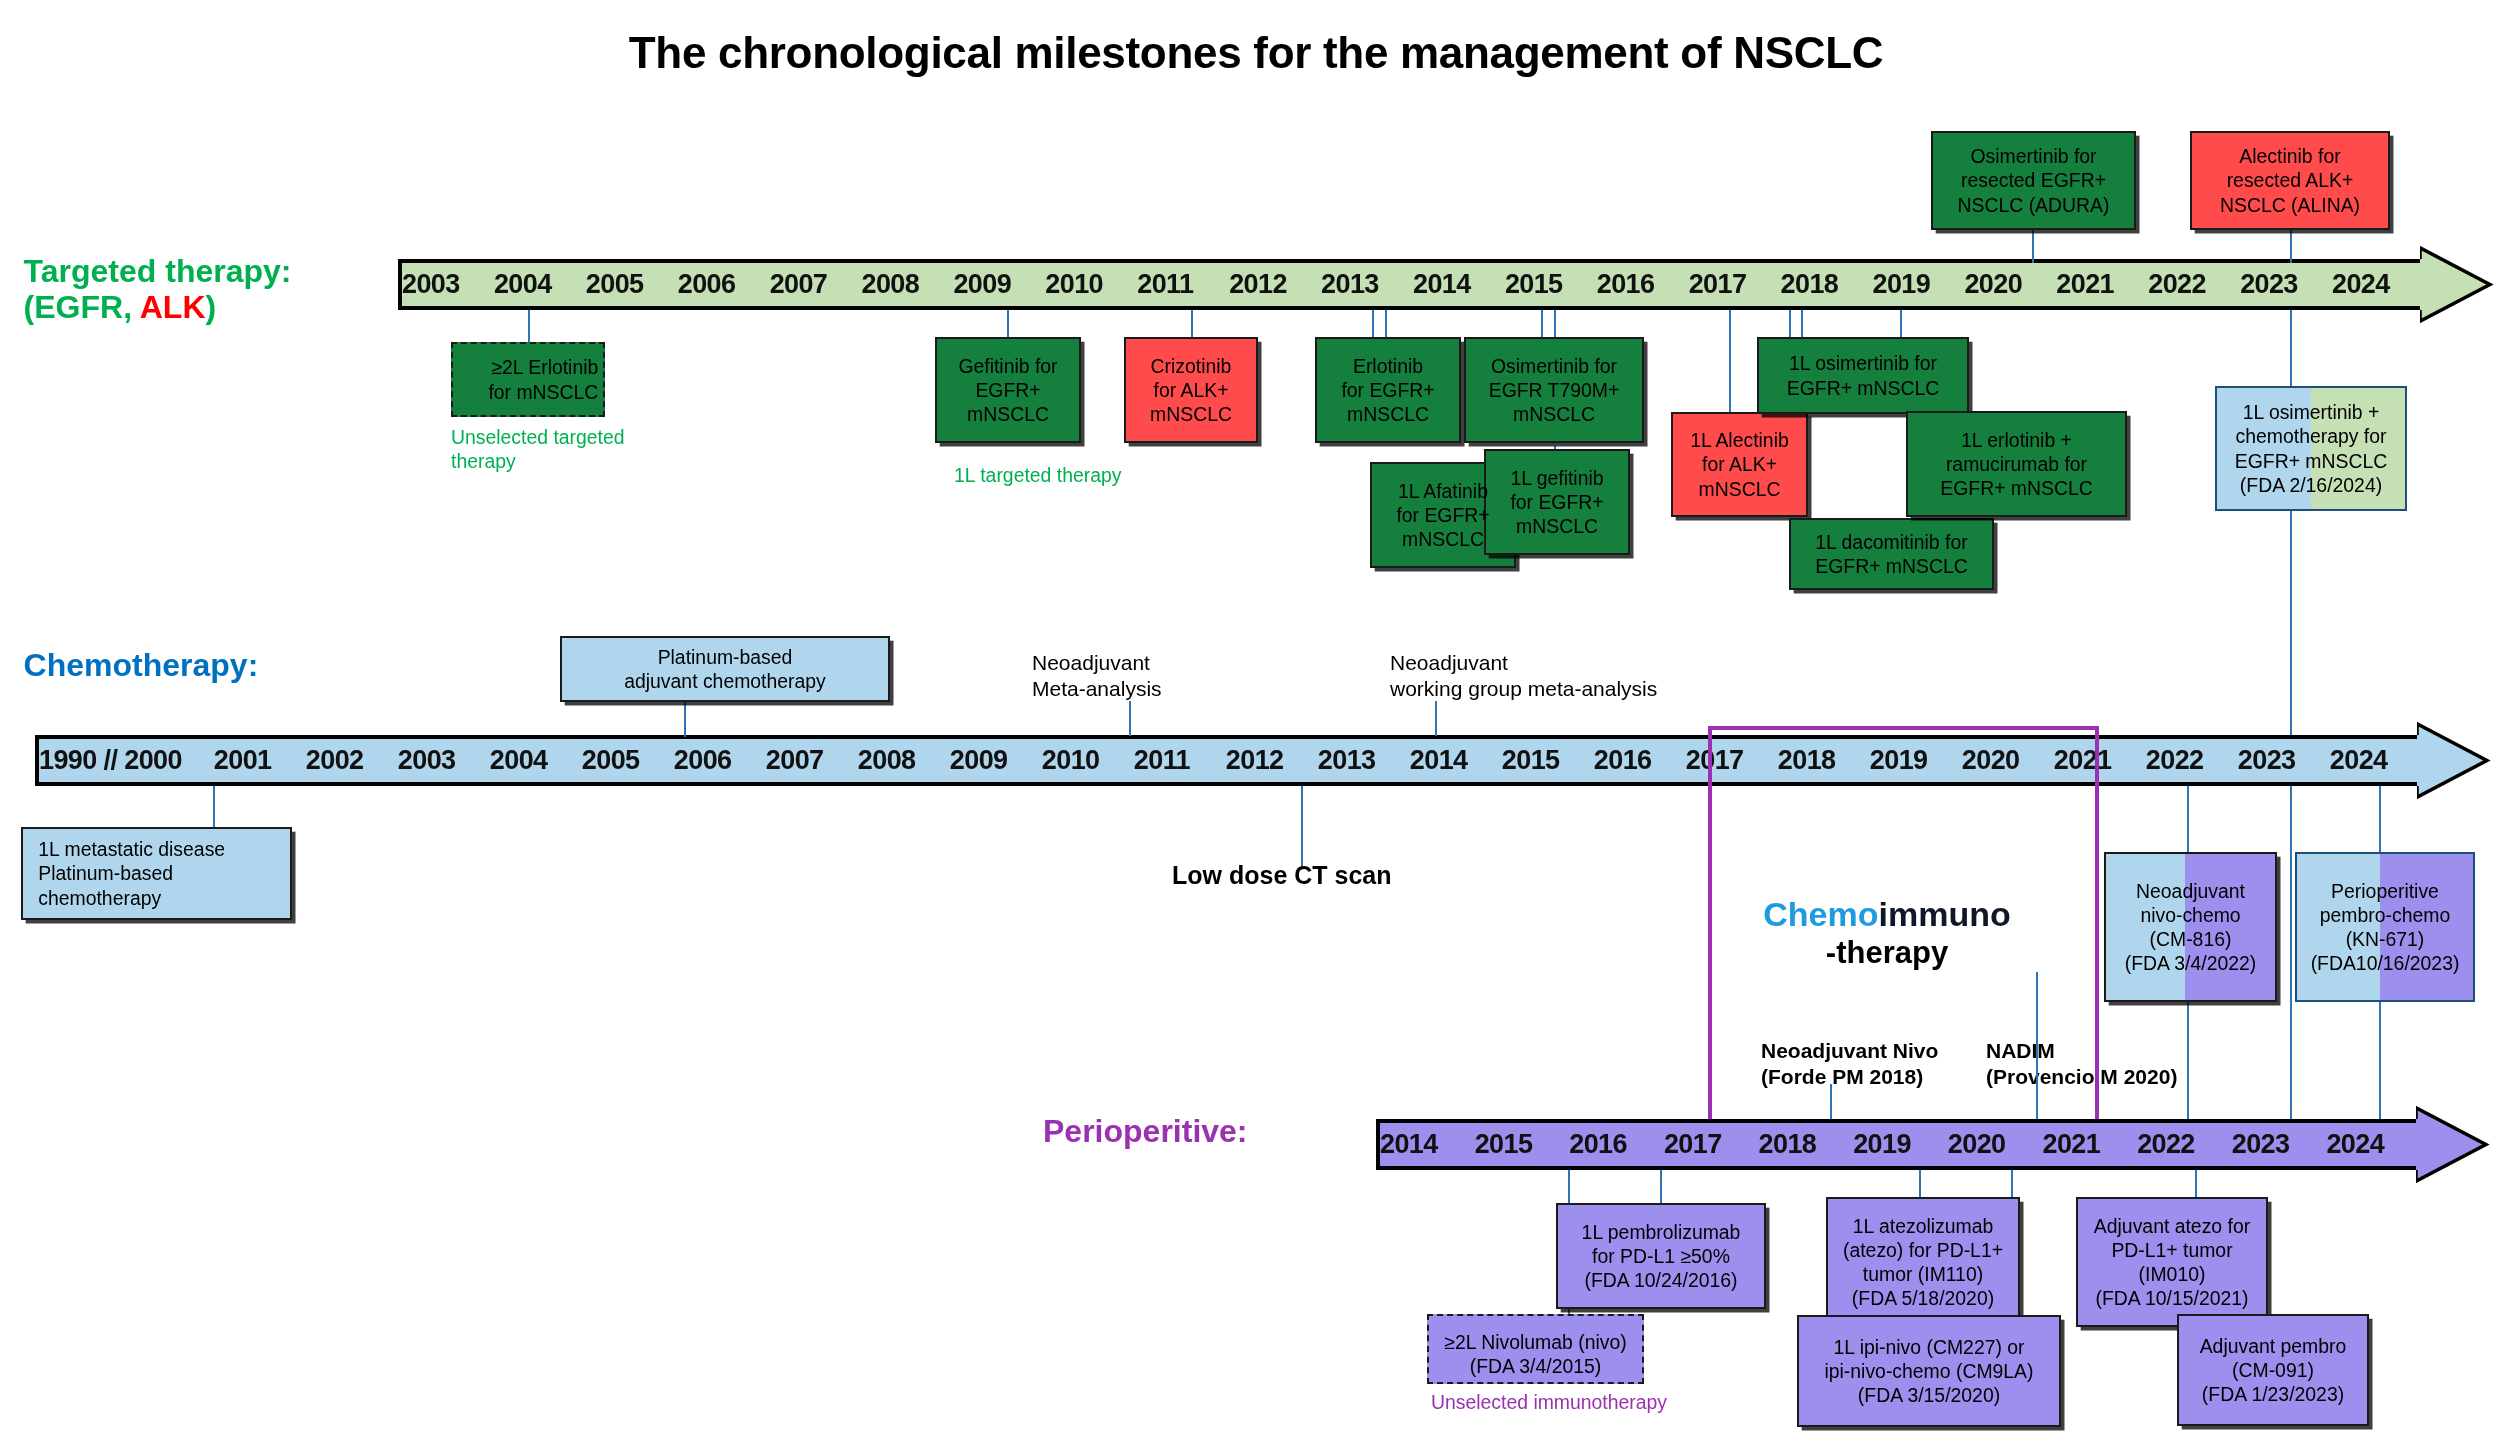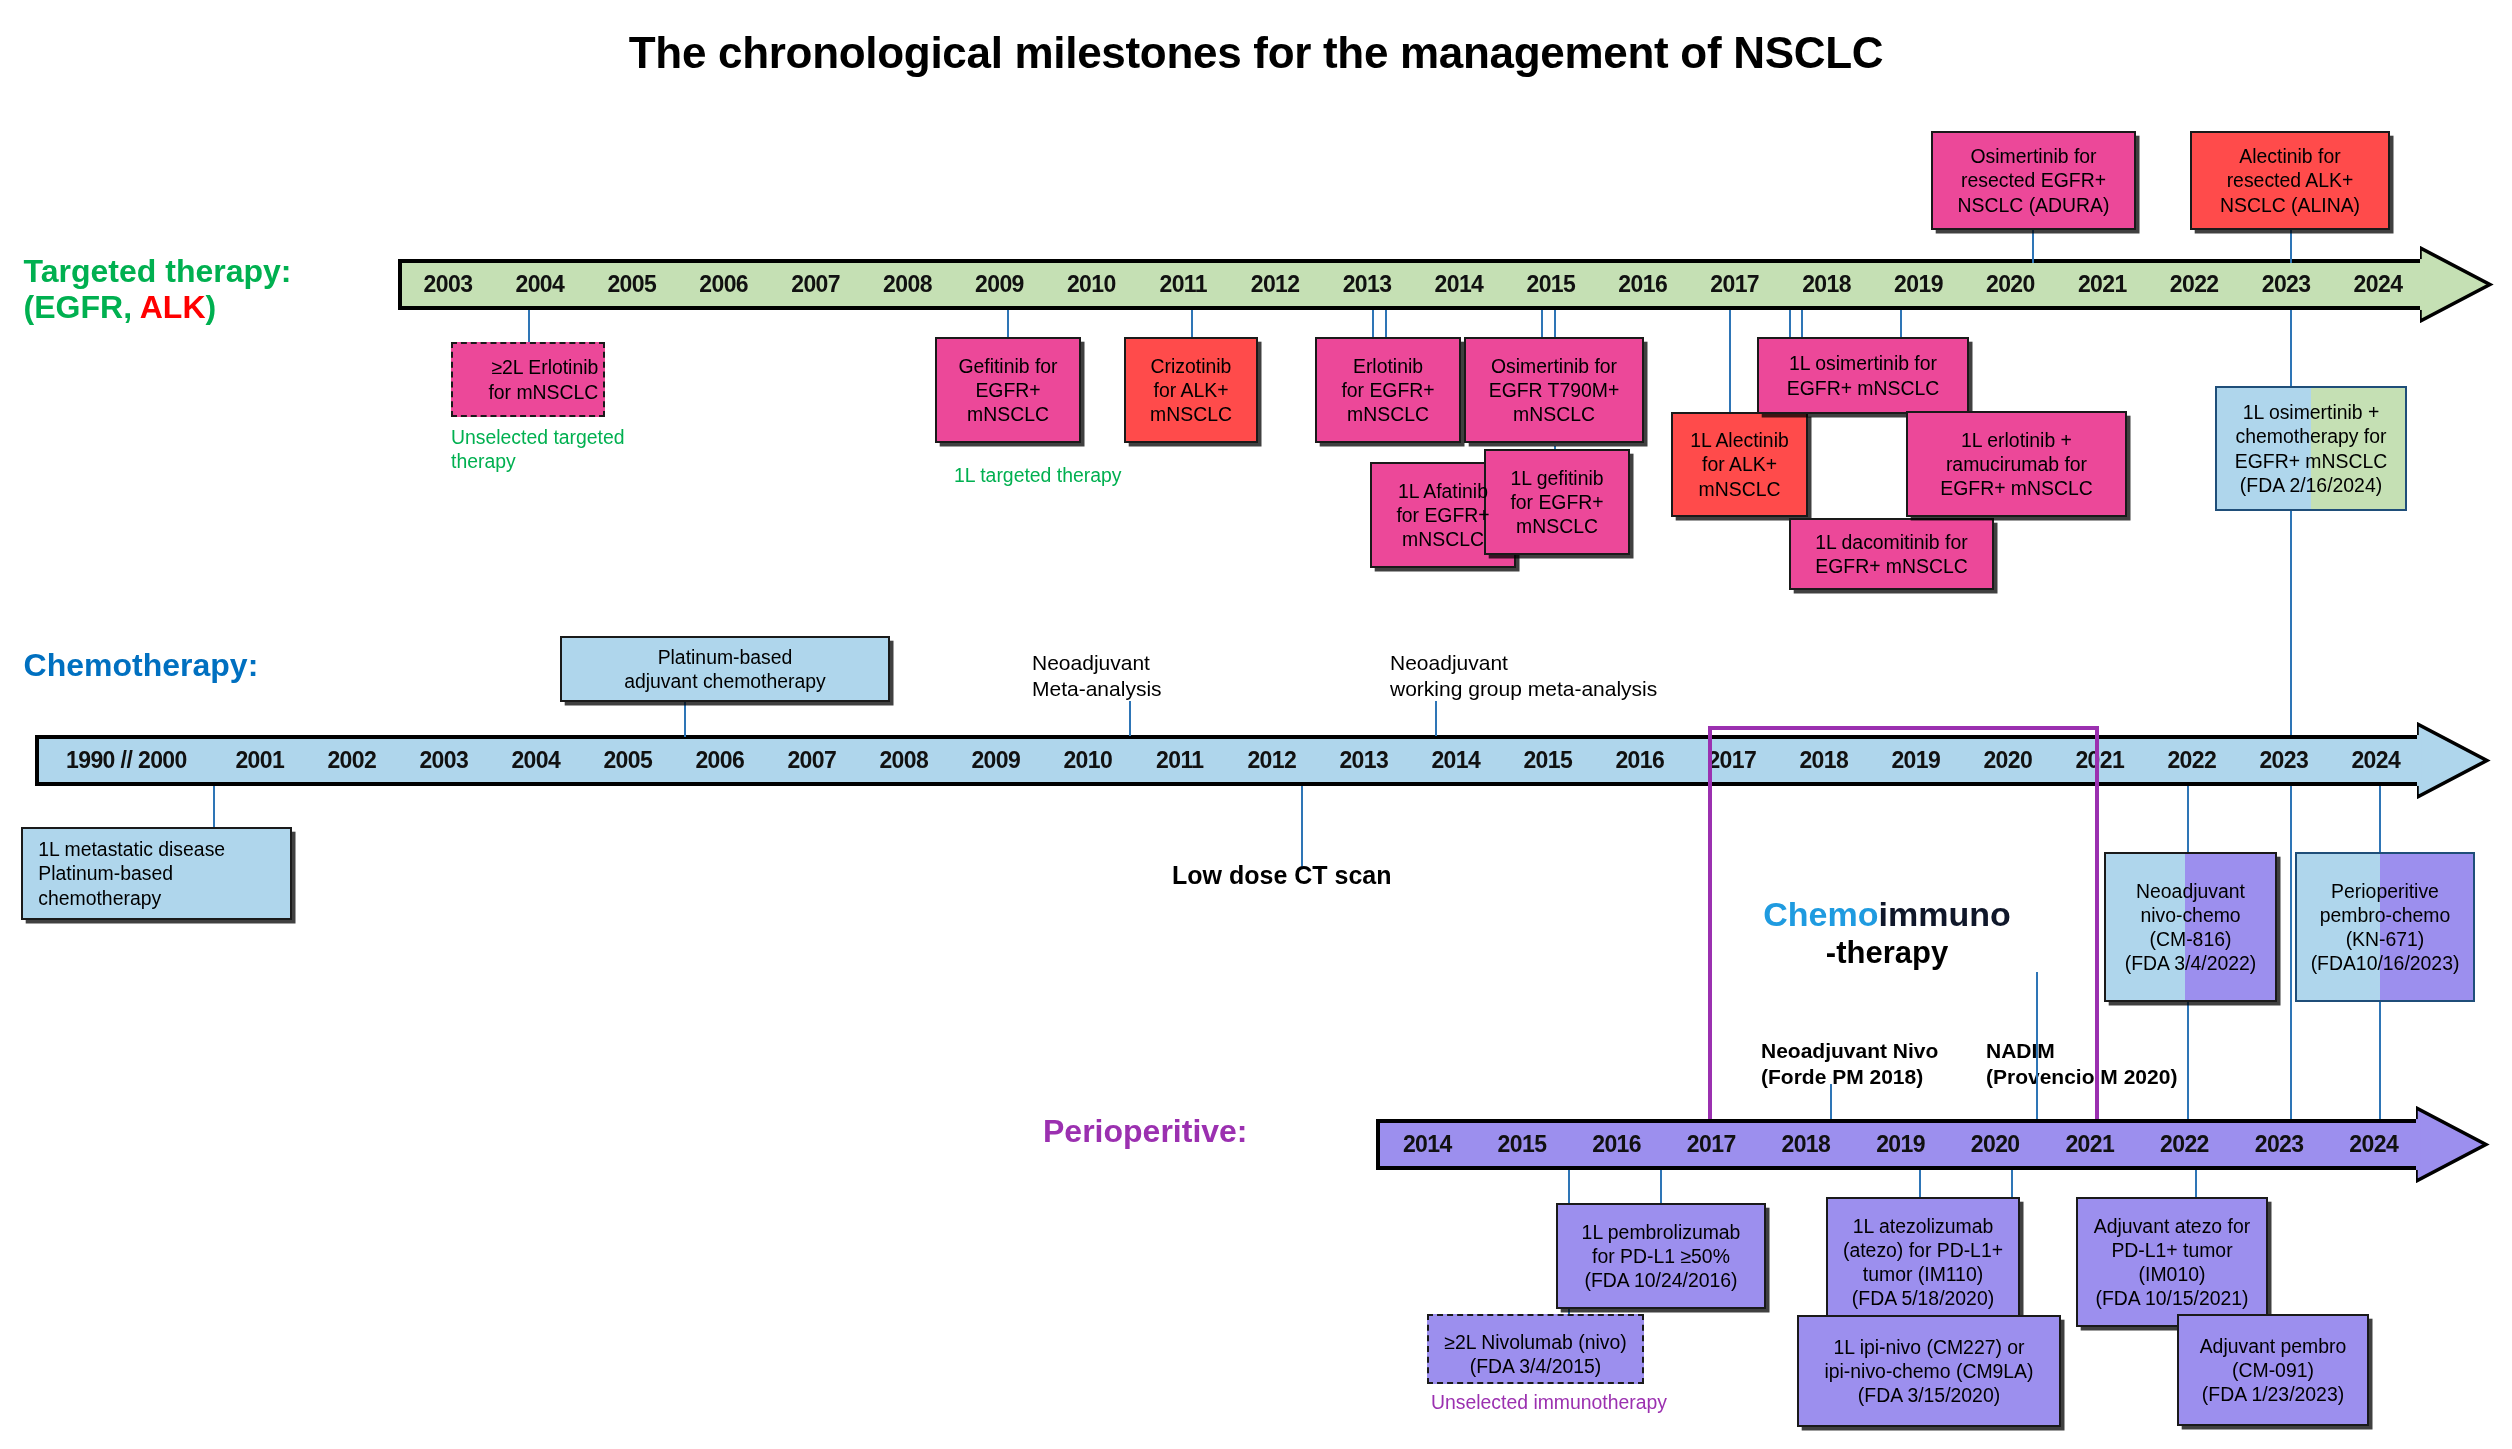--- a/index.html
+++ b/index.html
@@ -20,21 +20,21 @@
 
   
   .axis{position:absolute;height:51px;display:flex;align-items:center;}
   .axis .bar{
     position:relative;height:51px;box-sizing:border-box;
     border-top:4.1px solid #000;border-bottom:4.1px solid #000;border-left:4.1px solid #000;
     display:flex;align-items:center;
   }
   .years{display:flex;width:100%;height:100%;align-items:center;}
   .years span{
-    flex:1 1 0;text-align:center;font-size:23px;font-weight:bold;color:#111;
+    flex:1 1 0;text-align:left;font-size:27px;font-weight:bold;color:#111;
     letter-spacing:-0.6px;font-family:"Liberation Sans",sans-serif;
   }
   
   .axis-green .bar{background:#C5E0B4;}
   
   .axis-blue .bar{background:#AFD6EC;}
   
   .axis-purple .bar{background:#9C8FEE;}
 
   
@@ -44,21 +44,21 @@
   .conn{position:absolute;width:2.4px;background:#2E75B6;}
   .conn-purple{position:absolute;background:#9b30b0;}
 
   
   .box{
     position:absolute;box-sizing:border-box;border:2.4px solid #1a1a1a;
     display:flex;align-items:center;justify-content:center;text-align:center;
     font-size:19.4px;line-height:1.24;color:#000;padding:3.5px 4.7px;
     box-shadow:4.1px 4.1px 0 -0.6px rgba(0,0,0,0.75);
   }
-  .box.green{background:#ec4899;}
+  .box.green{background:#15803d;}
   .box.red{background:#FF4B4B;}
   .box.blue{background:#AFD6EC;}
   .box.purple{background:#9C8FEE;}
   .box.dashed{border:2.9px dashed #1a1a1a;box-shadow:none;}
   .box.thinblue{border:2.4px solid #1F4E79;box-shadow:none;}
   .box.split{padding:0;}
   .box .splitbg{position:absolute;inset:0;display:flex;}
   .box .splitbg i{display:block;height:100%;}
   .box .txt{position:relative;z-index:2;width:100%;}
 

